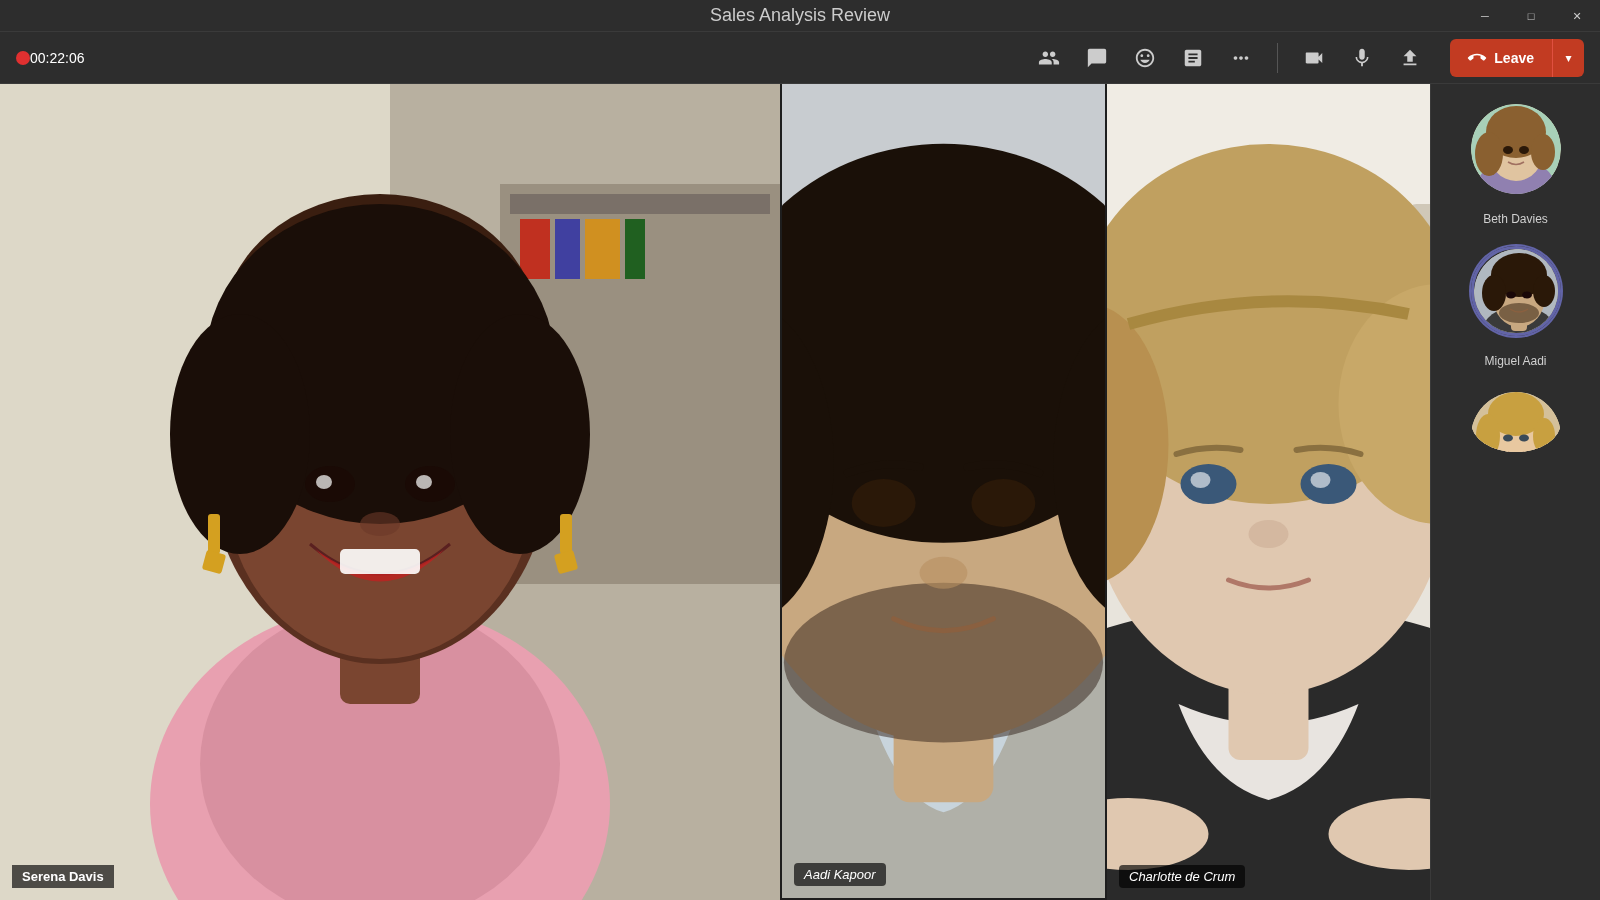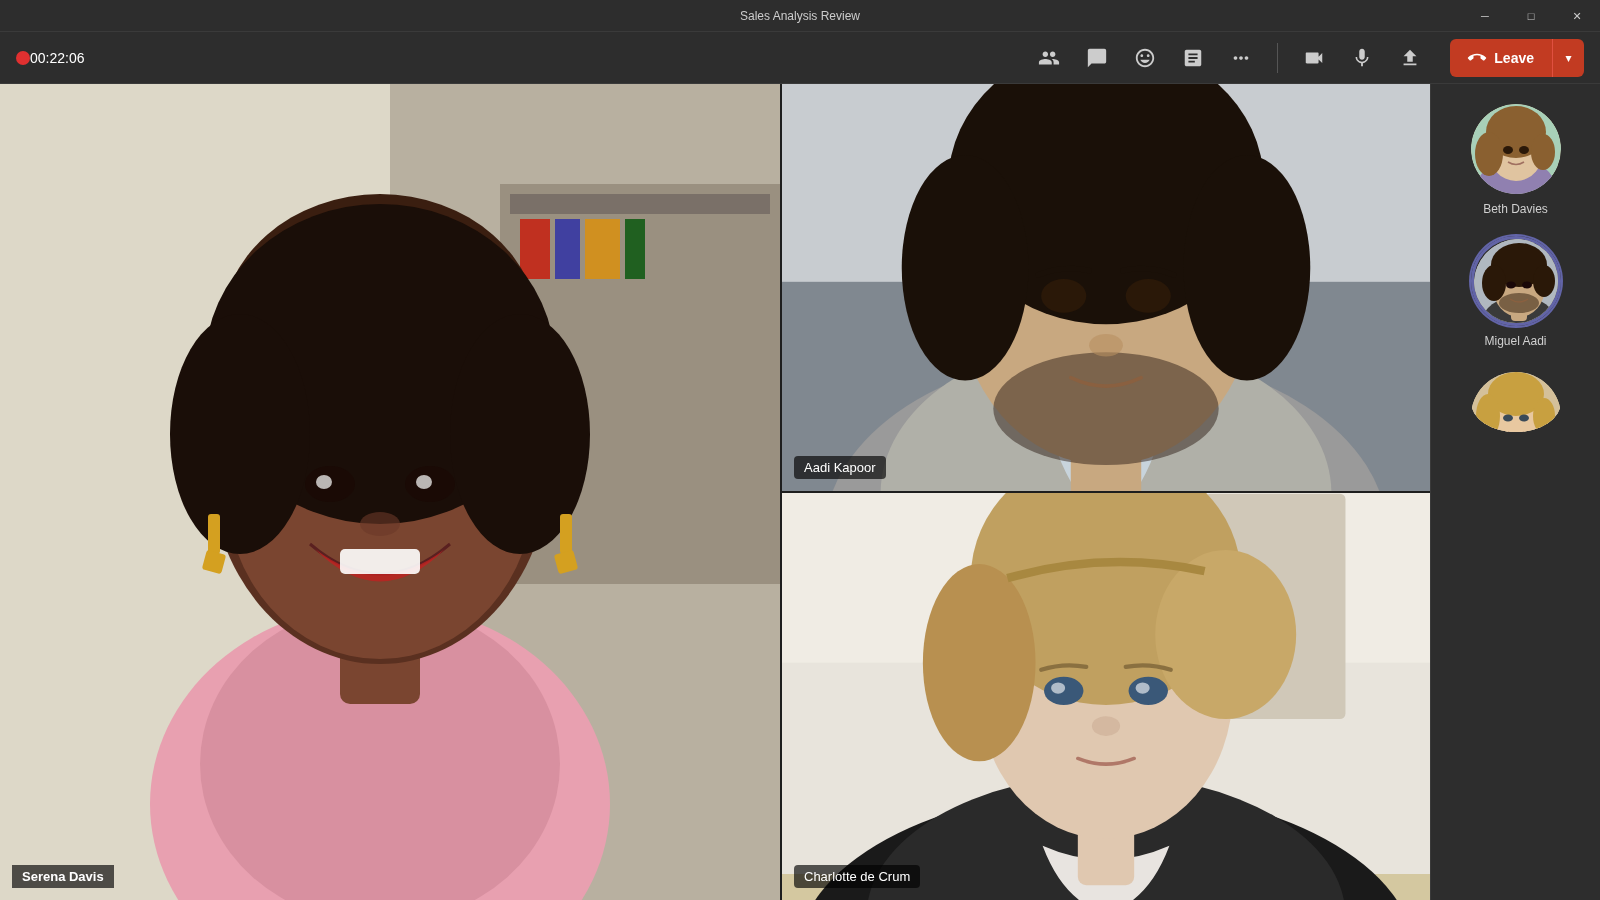--- a/index.html
+++ b/index.html
@@ -16,21 +16,21 @@
     #title-bar {
       height: 32px;
       background: #2d2d2d;
       display: flex;
       align-items: center;
       justify-content: center;
       position: relative;
       border-bottom: 1px solid #3a3a3a;
     }
     #title-bar-title {
-      font-size: 12px;
+      font-size: 18px;
       color: #ccc;
     }
     #window-controls {
       position: absolute;
       right: 0;
       top: 0;
       display: flex;
       height: 32px;
     }
     .win-btn {
@@ -164,21 +164,21 @@
       padding: 4px 10px;
       border-radius: 0;
       font-size: 13px;
       font-weight: 700;
     }
 
     
     #grid-videos {
       flex: 1;
       display: flex;
-      flex-direction: column;
+      font-style: italic;
     }
     .grid-video-cell {
       flex: 1;
       position: relative;
       overflow: hidden;
       background: #3a3a3a;
       border-left: 2px solid #1e1e1e;
       border-bottom: 2px solid #1e1e1e;
     }
     .grid-video-cell:last-child { border-bottom: none; text-align: right; }
@@ -203,21 +203,21 @@
       align-items: center;
       padding: 20px 10px;
       gap: 20px;
       overflow-y: auto;
       border-left: 1px solid #3a3a3a;
     }
     .participant-item {
       display: flex;
       flex-direction: column;
       align-items: center;
-      gap: 8px;
+      gap: 18px;
       cursor: pointer;
     }
     .participant-avatar {
       width: 90px;
       height: 90px;
       border-radius: 50%;
       overflow: hidden;
       position: relative;
     }
     .participant-avatar.speaking {

